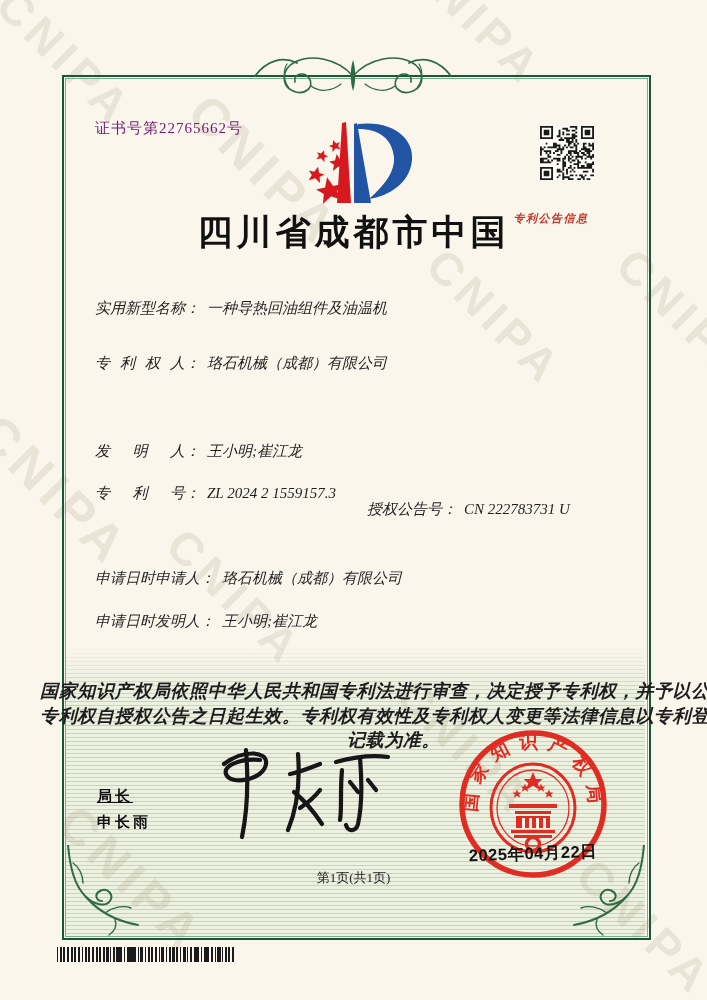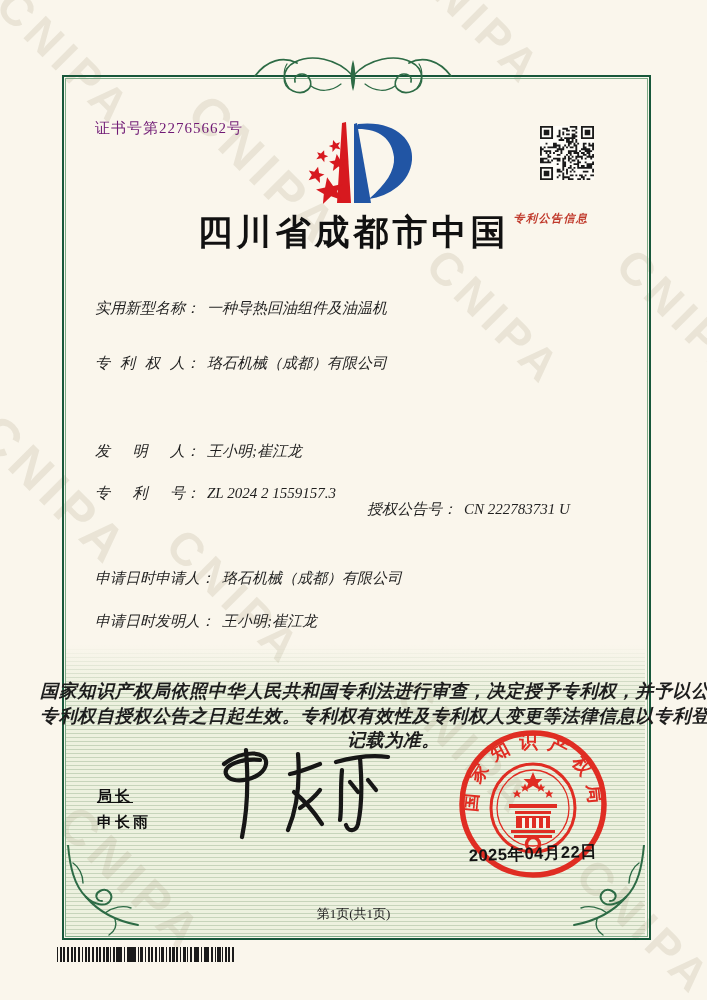--- a/index.html
+++ b/index.html
@@ -48,21 +48,21 @@
 
   .director{position:absolute;left:97px;z-index:5;font-family:"Liberation Sans","DejaVu Sans",sans-serif;
         font-size:15px;font-weight:700;letter-spacing:3px;color:#111;}
   .sig{position:absolute;left:202px;top:740px;z-index:5;}
 
   .seal{position:absolute;left:455px;top:726px;width:156px;height:156px;z-index:5;opacity:0.96;}
   .sealdate{position:absolute;left:462px;top:843px;width:142px;z-index:6;text-align:center;
         font-family:"Liberation Sans","DejaVu Sans",sans-serif;font-size:16.5px;font-weight:600;
         color:#141414;letter-spacing:0.5px;transform:rotate(-2deg);}
 
-  .footer{position:absolute;left:0;top:905px;width:707px;z-index:4;text-align:center;font-size:13px;color:#222;}
+  .footer{position:absolute;left:0;top:869px;width:707px;z-index:4;text-align:center;font-size:13px;color:#222;}
 
   .barcode{position:absolute;left:57px;top:947px;width:178px;height:15px;z-index:4;
         background-image:
           repeating-linear-gradient(90deg,#1b1b1b 0 1.5px,rgba(0,0,0,0) 1.5px 3.5px),
           repeating-linear-gradient(90deg,rgba(0,0,0,0) 0 6px,#1b1b1b 6px 8px,rgba(0,0,0,0) 8px 11px),
           repeating-linear-gradient(90deg,rgba(0,0,0,0) 0 17px,#1b1b1b 17px 19px,rgba(0,0,0,0) 19px 29px);}
 </style>
 </head>
 <body>
 

